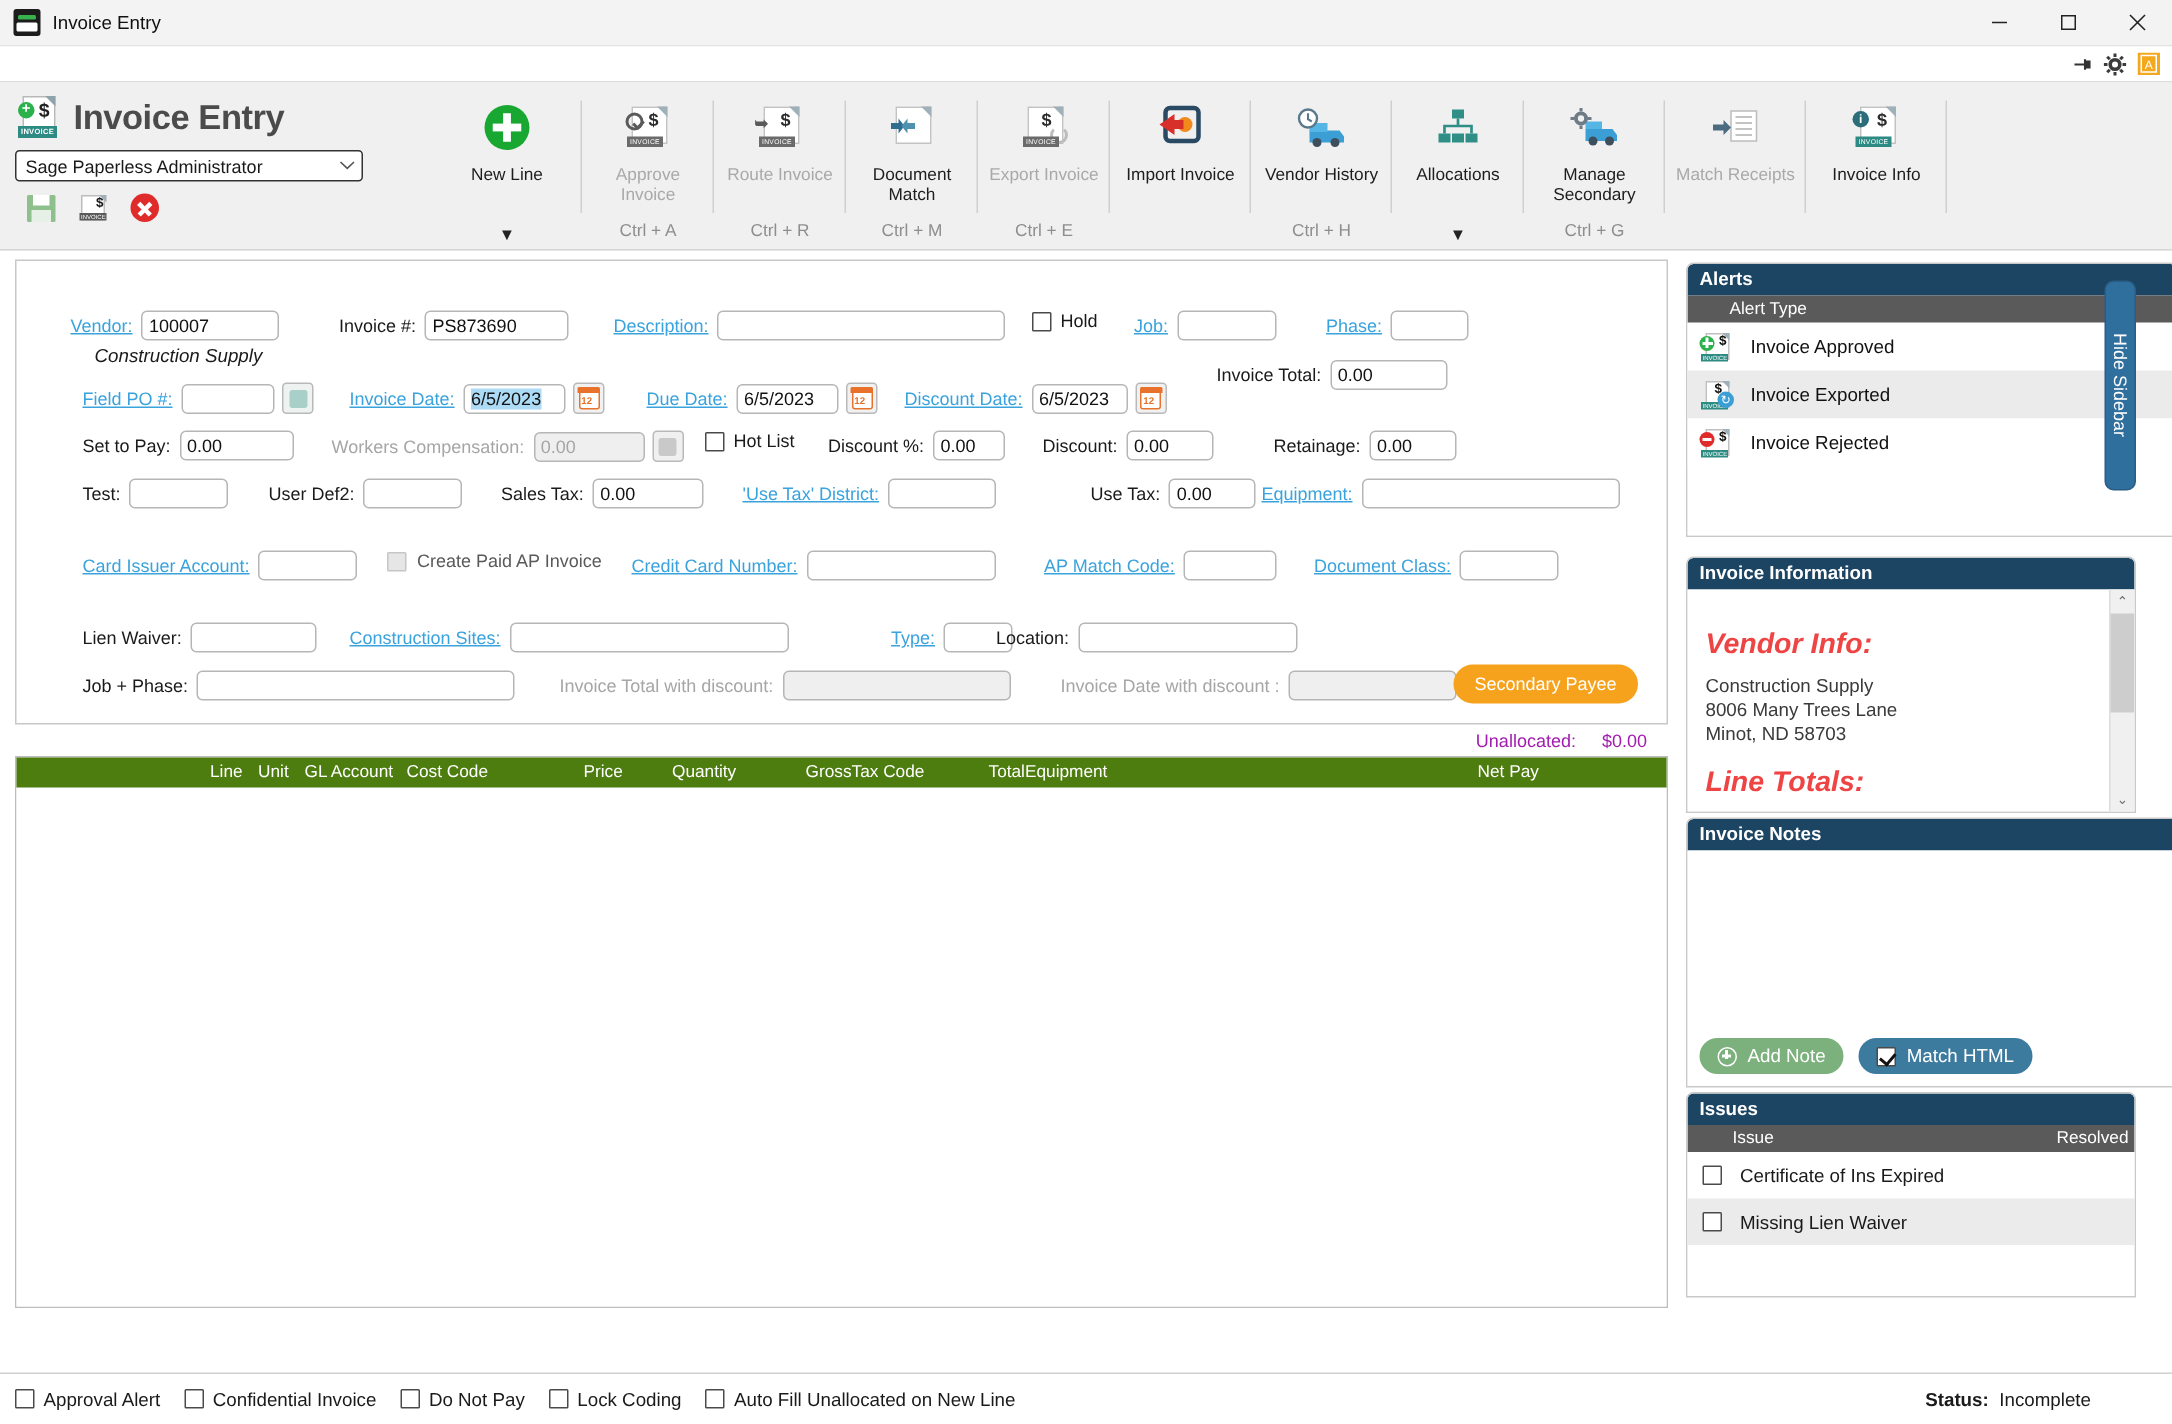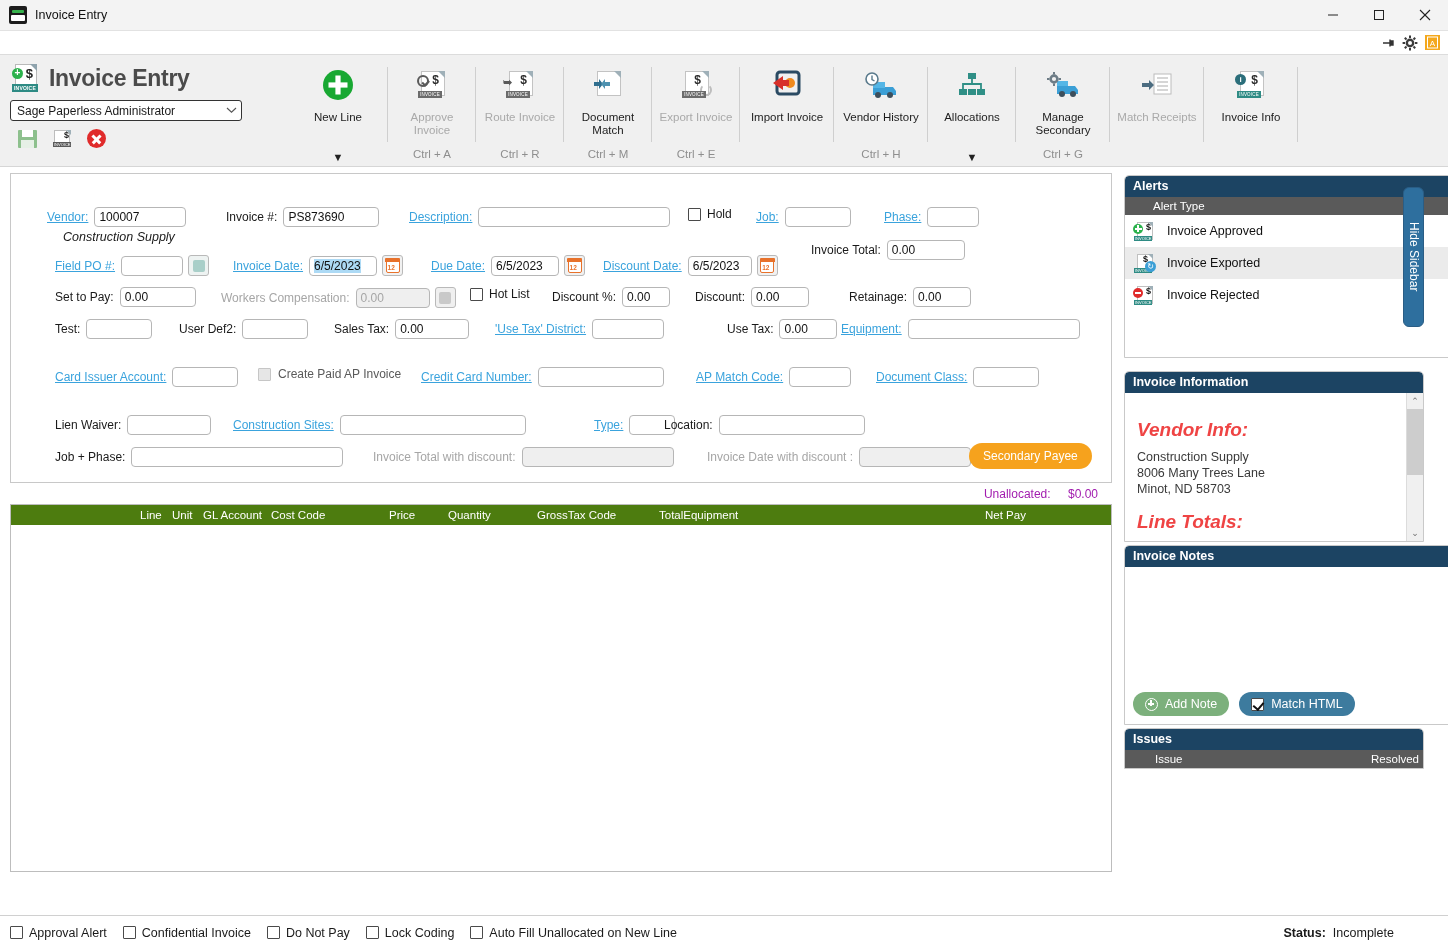--- a/index.html
+++ b/index.html
@@ -814,20 +814,30 @@
         </div>
       </div>
     </div>
 
     <div class="panel" style="width:300px; margin:3px 0 0 4px;">
       <div class="panel-hd">Issues</div>
       <div class="col-hd" style="padding-left:30px;">
         <span>Issue</span>
         <span class="right">Resolved</span>
       </div>
+      <div class="issues-body">
+        <div class="issue-row">
+          <span class="cbox"></span>
+          <span class="txt">Certificate of Ins Expired</span>
+        </div>
+        <div class="issue-row alt">
+          <span class="cbox"></span>
+          <span class="txt">Missing Lien Waiver</span>
+        </div>
+      </div>
     </div>
 
     <div class="hide-sidebar">
       <span>Hide Sidebar</span>
     </div>
 
   </div>
 </div>
 
 <div class="statusbar">

